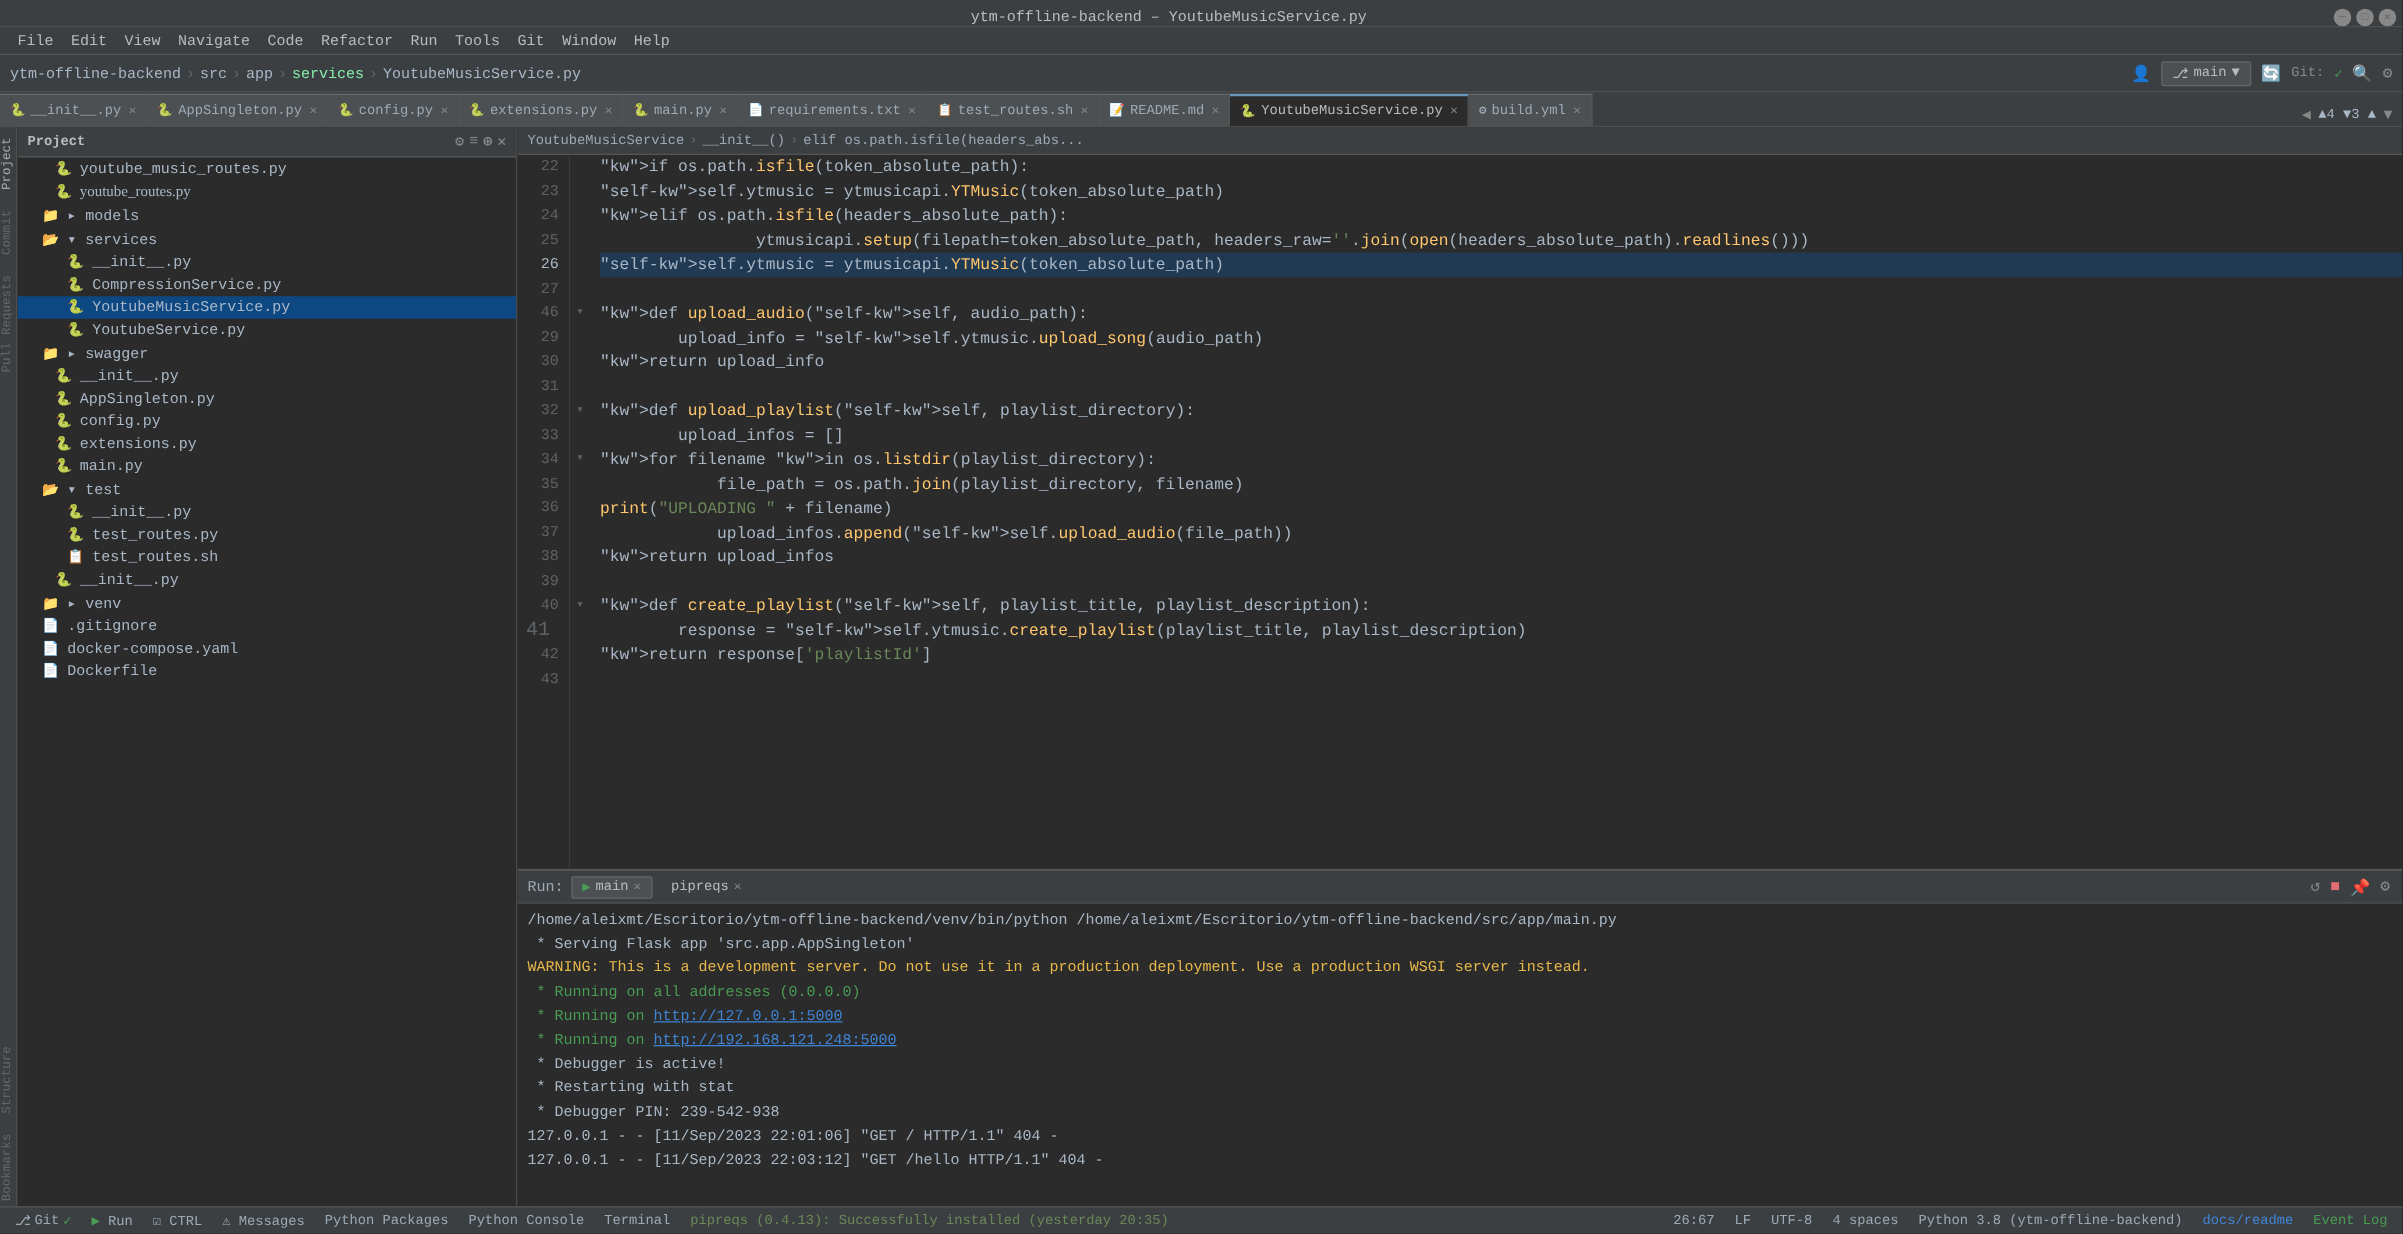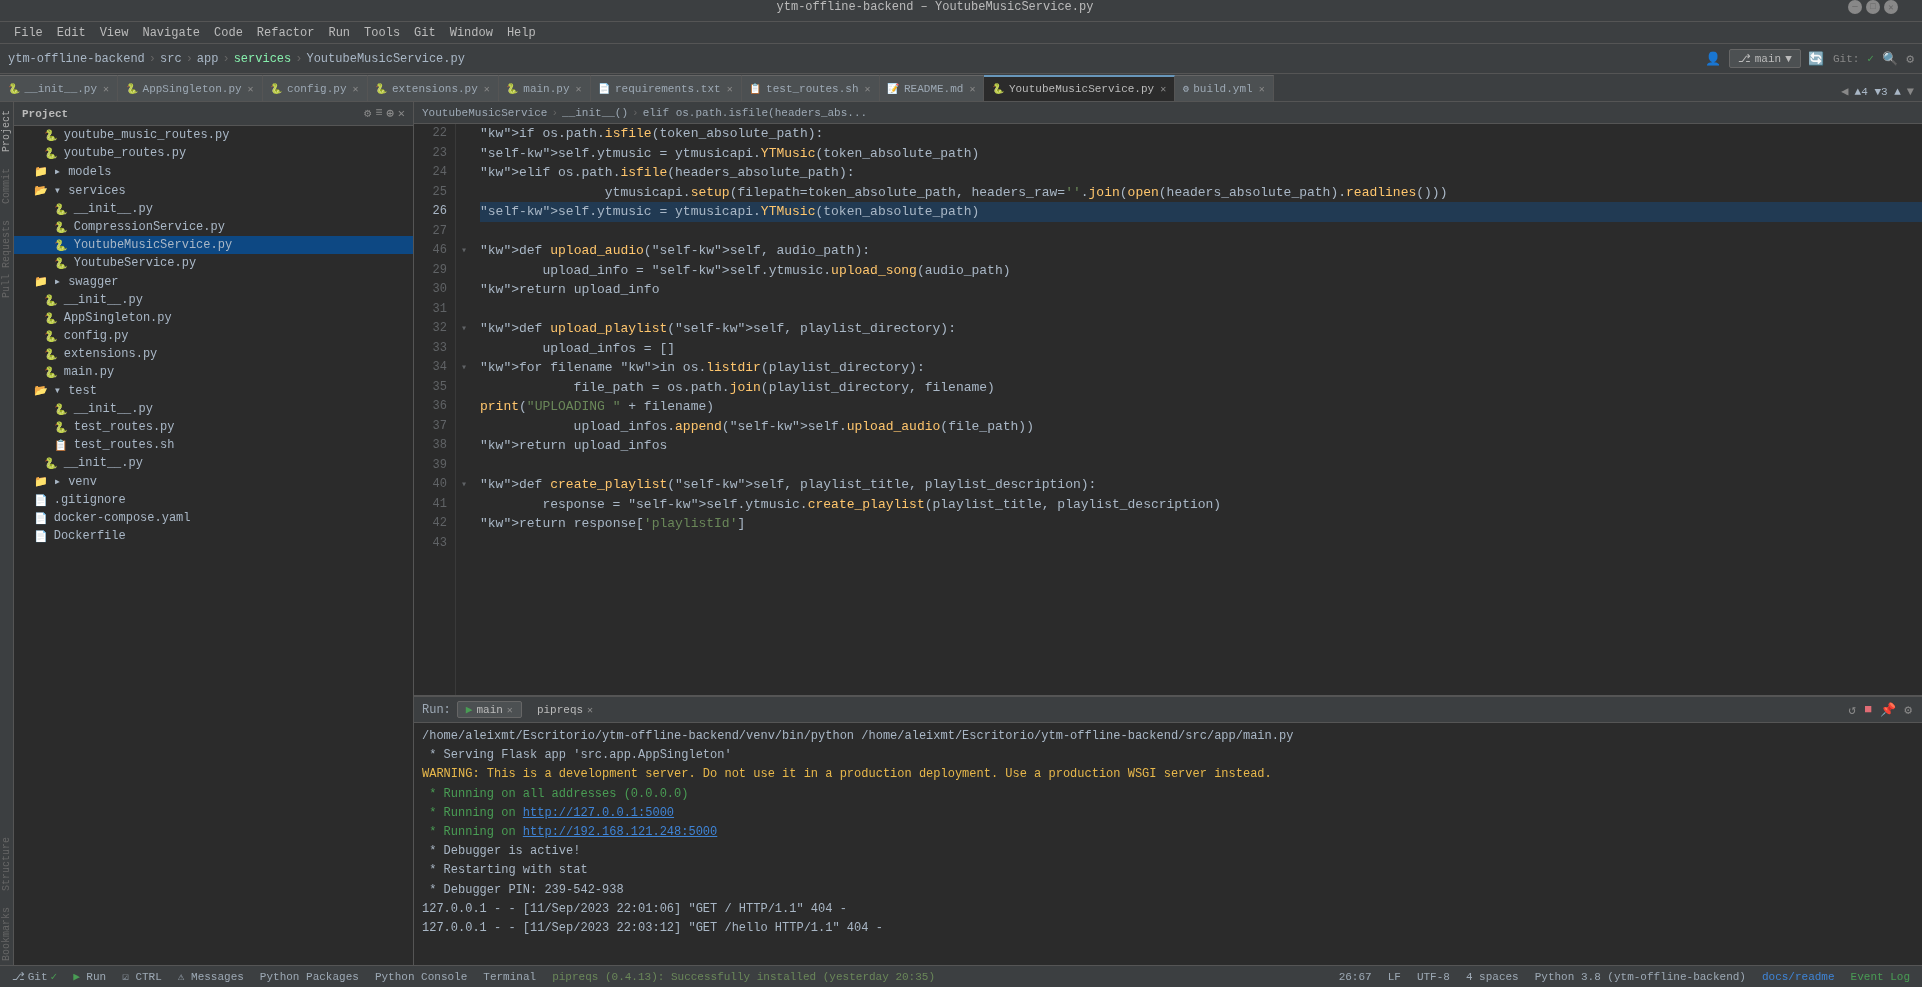--- a/index.html
+++ b/index.html
@@ -13,22 +13,22 @@
       overflow: hidden;
       display: flex;
       flex-direction: column;
     }
 
     
     .menu-bar {
       background: #3c3f41;
       height: 22px;
       display: flex;
-      align-items: flex-start;
-      padding: 0 24px;
+      align-items: flex-end;
+      padding: 0 5px;
       gap: 2px;
       border-bottom: 1px solid #555;
       flex-shrink: 0;
     }
     .menu-item {
       color: #bbbbbb;
       padding: 2px 6px;
       cursor: pointer;
       font-size: 12px;
     }
@@ -502,21 +502,21 @@
     </div>
 
     <div id="file-tree-items">
 
     <div class="tree-item" style="padding-left: 30px;">
           <span style="font-size:11px;margin-right:3px;">🐍</span>
           <span style="font-size:12px;">youtube_music_routes.py</span>
         </div>
         <div class="tree-item" style="padding-left: 30px;">
           <span style="font-size:11px;margin-right:3px;">🐍</span>
-          <span style="font-size:12px;">youtube_routes.py</span>
+          <span style="font-size:12px;font-family:Liberation Serif, serif;">youtube_routes.py</span>
         </div>
         <div class="tree-item" style="padding-left: 20px;">
           <span style="font-size:11px;margin-right:3px;">📁</span>
           <span style="font-size:12px;">▸  models</span>
         </div>
         <div class="tree-item" style="padding-left: 20px;">
           <span style="font-size:11px;margin-right:3px;">📂</span>
           <span style="font-size:12px;">▾  services</span>
         </div>
         <div class="tree-item" style="padding-left: 40px;">
@@ -623,21 +623,21 @@
           <div class="line-num" style="height: 19.5px; line-height: 19.5px; font-size: 12px;">31</div>
           <div class="line-num" style="height: 19.5px; line-height: 19.5px; font-size: 12px;">32</div>
           <div class="line-num" style="height: 19.5px; line-height: 19.5px; font-size: 12px;">33</div>
           <div class="line-num" style="height: 19.5px; line-height: 19.5px; font-size: 12px;">34</div>
           <div class="line-num" style="height: 19.5px; line-height: 19.5px; font-size: 12px;">35</div>
           <div class="line-num" style="height: 19.5px; line-height: 19.5px; font-size: 12px;">36</div>
           <div class="line-num" style="height: 19.5px; line-height: 19.5px; font-size: 12px;">37</div>
           <div class="line-num" style="height: 19.5px; line-height: 19.5px; font-size: 12px;">38</div>
           <div class="line-num" style="height: 19.5px; line-height: 19.5px; font-size: 12px;">39</div>
           <div class="line-num" style="height: 19.5px; line-height: 19.5px; font-size: 12px;">40</div>
-          <div class="line-num" style="height: 19.5px; line-height: 19.5px; font-size: 12px;">41</div>
+          <div class="line-num" style="height: 19.5px; line-height: 19.5px; font-size: 16px; text-align: center;">41</div>
           <div class="line-num" style="height: 19.5px; line-height: 19.5px; font-size: 12px;">42</div>
           <div class="line-num" style="height: 19.5px; line-height: 19.5px; font-size: 12px;">43</div>
         </div>
 
       <div style="width:16px;background:#2b2b2b;flex-shrink:0;display:flex;flex-direction:column;" id="code-gutter-container">
       <div style="height: 19.5px; line-height: 19.5px; display: flex; align-items: center; justify-content: center;"></div>
           <div style="height: 19.5px; line-height: 19.5px; display: flex; align-items: center; justify-content: center;"></div>
           <div style="height: 19.5px; line-height: 19.5px; display: flex; align-items: center; justify-content: center;"></div>
           <div style="height: 19.5px; line-height: 19.5px; display: flex; align-items: center; justify-content: center;"></div>
           <div style="height: 19.5px; line-height: 19.5px; display: flex; align-items: center; justify-content: center;"></div>

